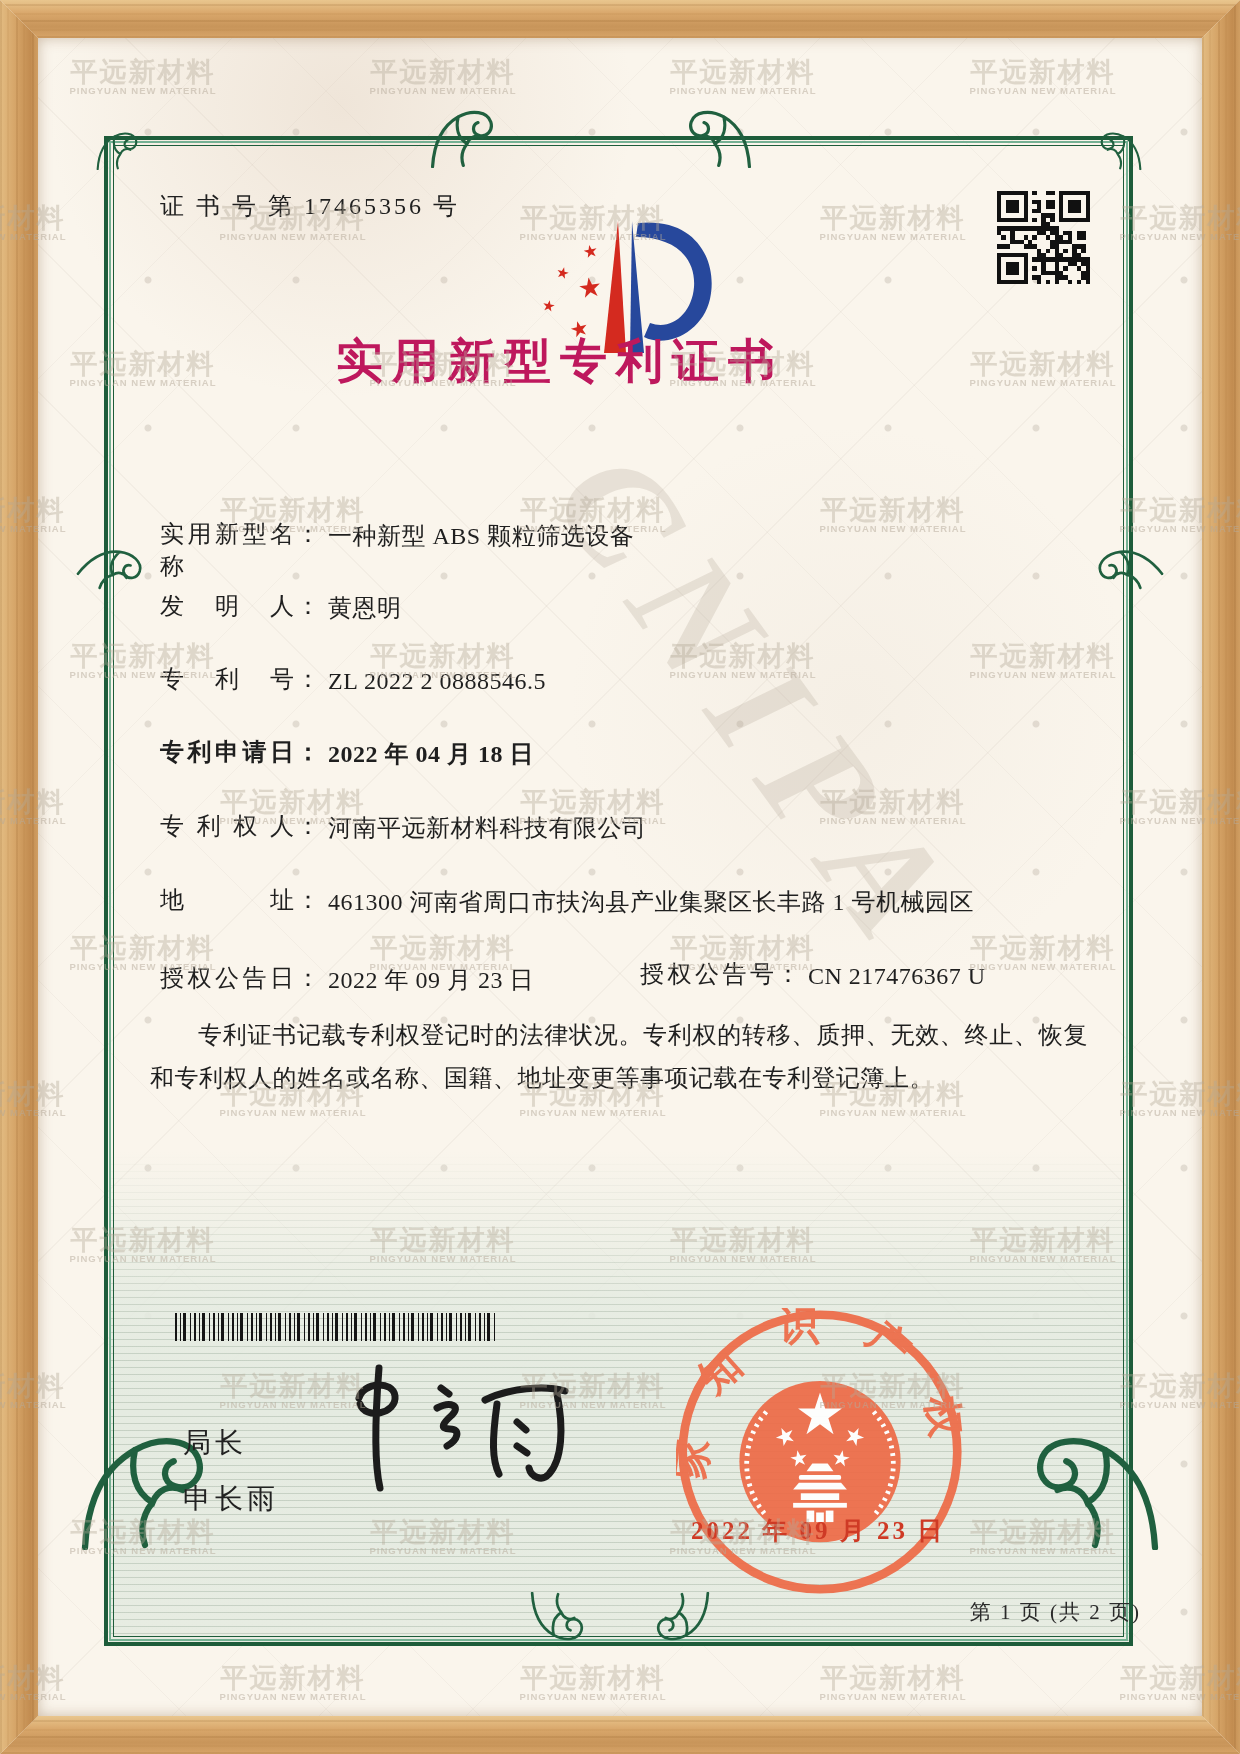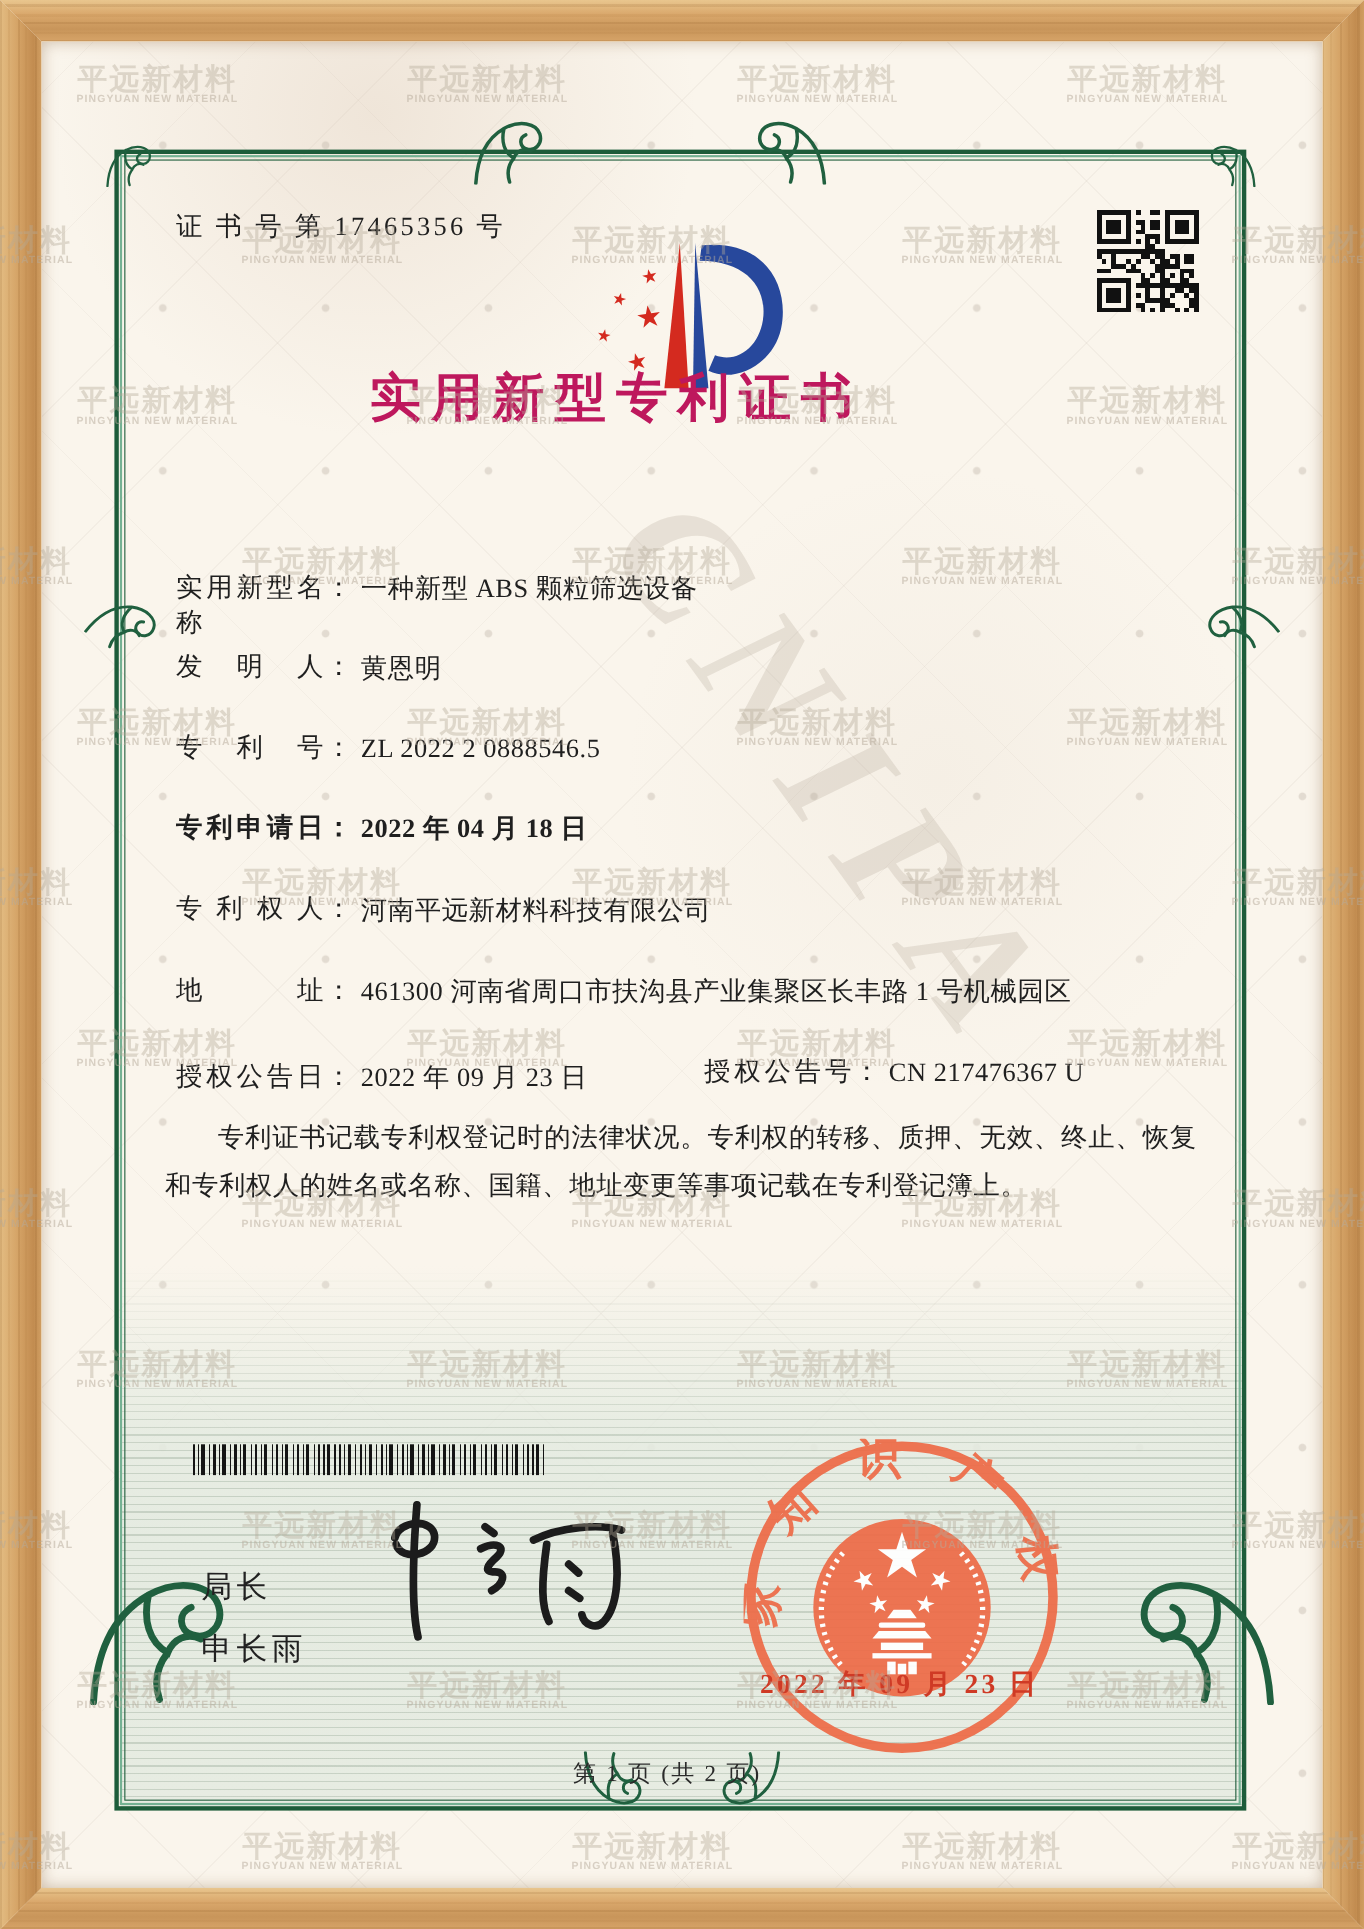--- a/index.html
+++ b/index.html
@@ -85,21 +85,21 @@
   .signer{position:absolute;left:183px;top:1424px;
     font-family:"Liberation Sans","DejaVu Sans",sans-serif;font-size:28px;color:#222;}
   .signer div{margin-bottom:18px;letter-spacing:4px;}
   .signature{position:absolute;left:345px;top:1358px;}
 
   .seal{position:absolute;left:676px;top:1308px;width:288px;height:288px;
     mix-blend-mode:multiply;opacity:.93;}
   .seal-date{position:absolute;left:668px;top:1514px;width:300px;text-align:center;
     font-size:25px;color:#cf3a25;letter-spacing:3px;font-weight:bold;}
 
-  .page-footer{position:absolute;left:92px;top:1598px;width:1029px;text-align:center;
+  .page-footer{position:absolute;left:112px;top:1598px;width:1029px;text-align:right;
     font-size:21px;letter-spacing:2px;color:#2a2a2a;}
   .note{position:absolute;left:104px;top:1668px;width:1029px;text-align:center;
     font-size:24px;letter-spacing:7px;color:#222;}
 </style>
 </head>
 <body>
 
 <div class="page">
 
   <div class="wood h top">

